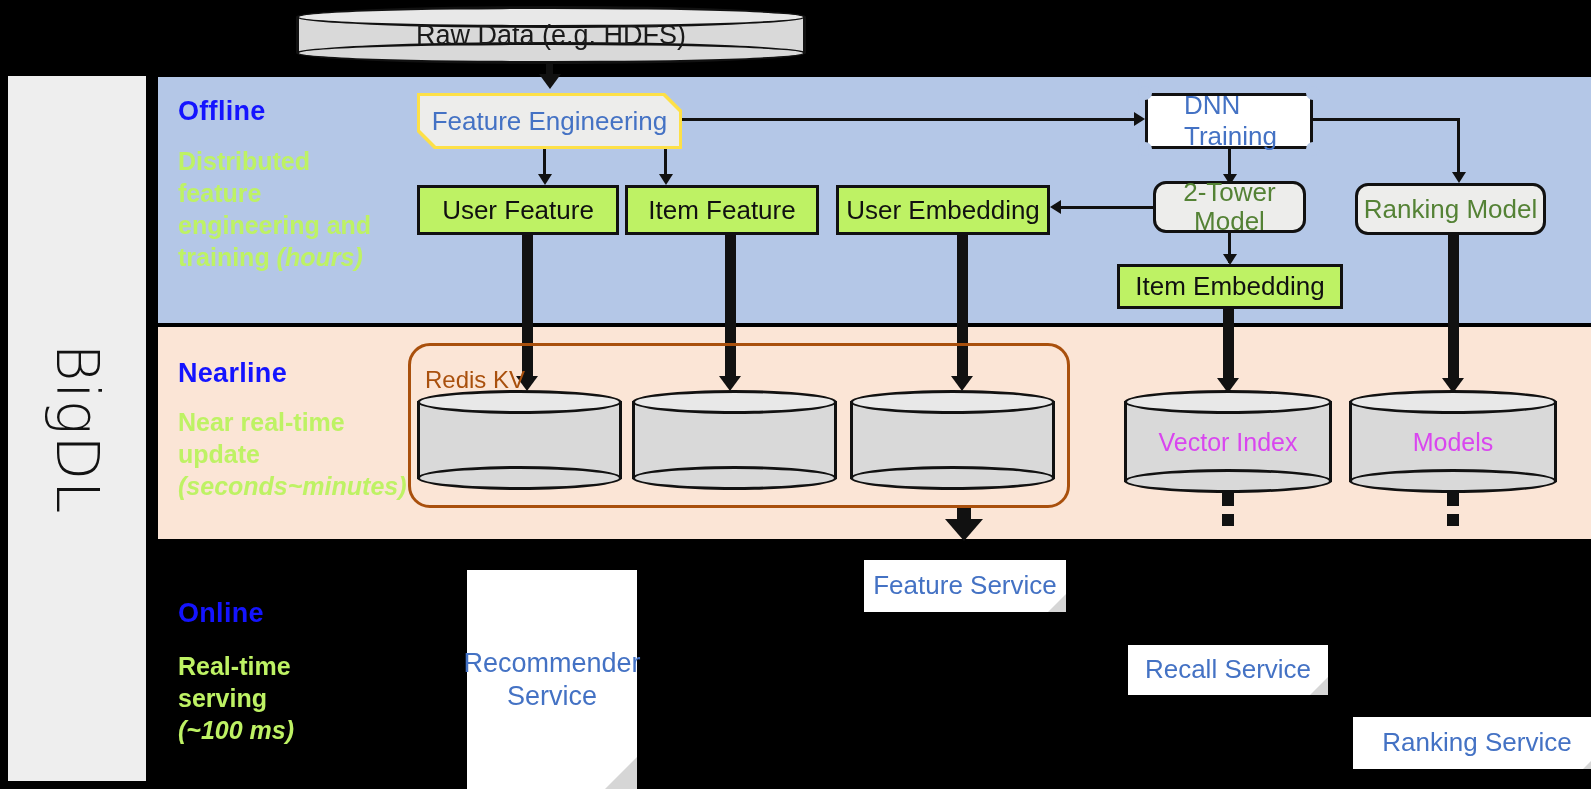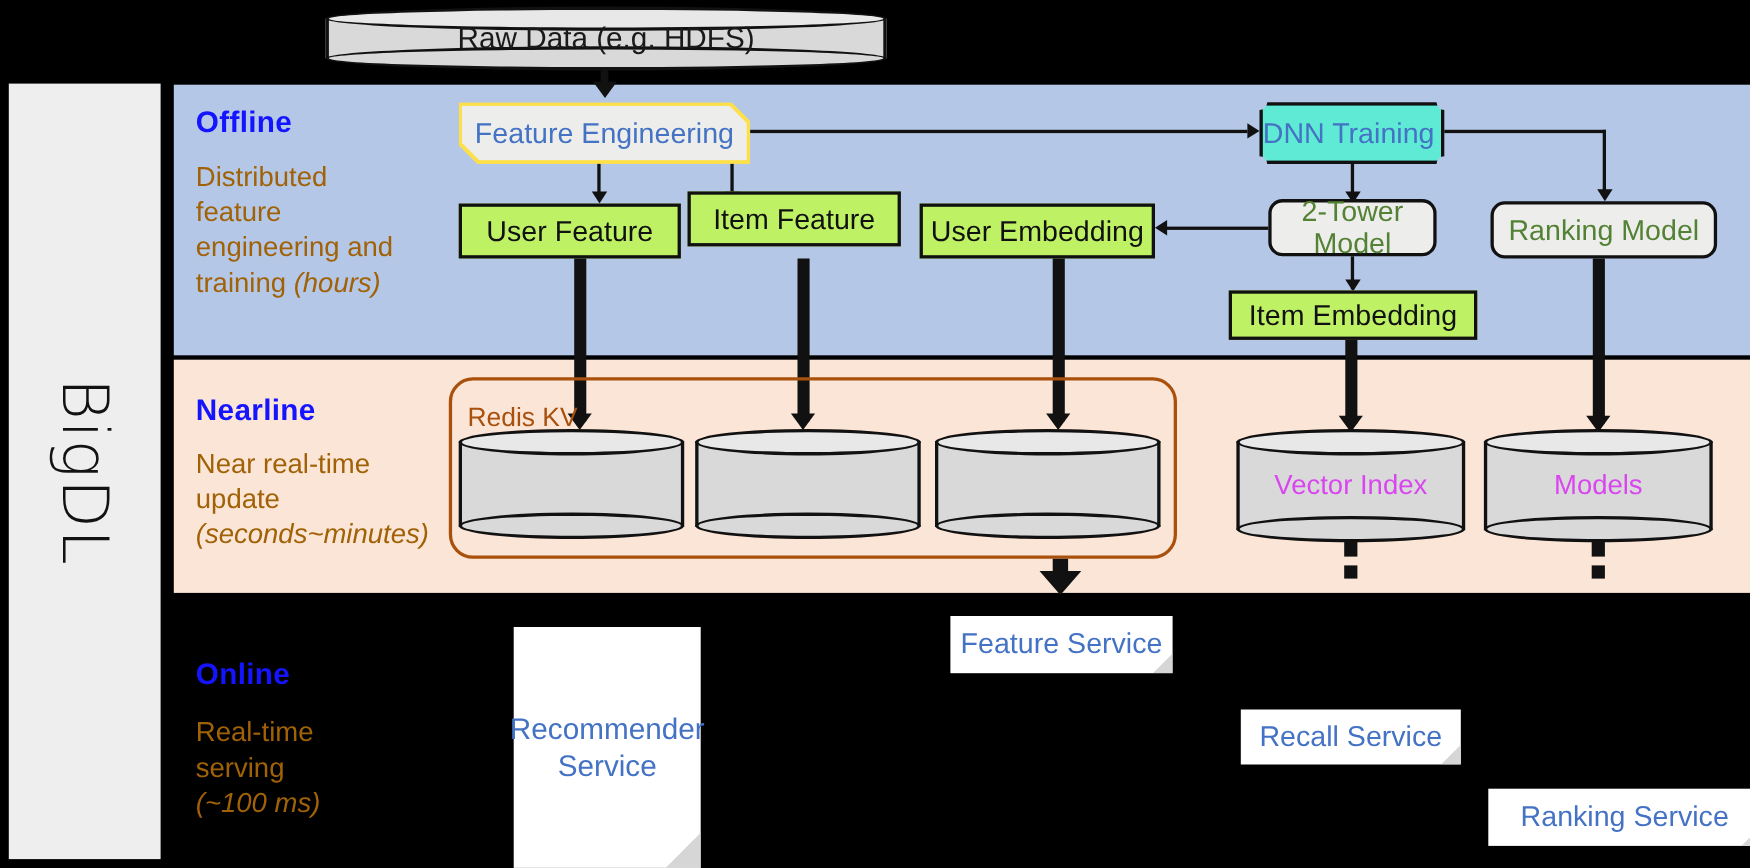--- a/index.html
+++ b/index.html
@@ -17,21 +17,21 @@
     font-size:58px;color:#121212;letter-spacing:1px;white-space:nowrap;
     font-family:"DejaVu Sans",sans-serif;font-weight:300;
   }
 
   
   #band-offline{left:158px;top:77px;width:1433px;height:246px;background:#b4c7e7;}
   #band-nearline{left:158px;top:327px;width:1433px;height:212px;background:#fbe5d6;}
   #band-online{left:158px;top:543px;width:1433px;height:246px;background:#000000;}
 
   .band-title{font-size:27px;color:#1414ff;font-weight:600;letter-spacing:.3px;}
-  .band-sub{font-size:25px;color:#a16207;line-height:1.28;margin-top:6px;}
+  .band-sub{font-size:25px;color:#bef264;line-height:1.28;margin-top:6px;font-weight:bold;}
   .band-sub i{font-style:italic;}
 
   
   .nodebox{
     border:3px solid #111;display:flex;align-items:center;justify-content:center;
     text-align:center;line-height:1.1;
   }
   .gray-box{background:#bef264;color:#111;font-size:26px;}
   .light-box{background:#ededeb;font-size:26px;}
   .blue-text{color:#4472c4;}
@@ -44,22 +44,22 @@
     clip-path:polygon(0 0, calc(100% - 16px) 0, 100% 16px, 100% 100%, 16px 100%, 0 calc(100% - 16px));
   }
   .flag-outline{
     background:#fde047;
     clip-path:polygon(0 0, calc(100% - 17px) 0, 100% 17px, 100% 100%, 17px 100%, 0 calc(100% - 17px));
   }
 
   
   .card-outline{background:#111;border-radius:4px;}
   .card-inner{
-    position:absolute;left:3px;top:3px;right:3px;bottom:3px;background:#5eead4;
-    display:flex;align-items:center;
+    position:absolute;left:3px;top:3px;right:3px;bottom:3px;background:#ffffff;
+    display:flex;align-items:center;padding-left:36px;
   }
   .card-notch{position:absolute;width:14px;height:14px;background:#b4c7e7;border-radius:50%;}
 
   
   .cyl{position:absolute;padding-left:43px;}
   .cyl .body{
     position:absolute;left:0;right:0;top:11px;bottom:11px;
     background:#d9d9d9;border-left:3px solid #111;border-right:3px solid #111;
   }
   .cyl .top{
@@ -168,35 +168,35 @@
 
   <div class="abs vline" style="left:543px;top:149px;width:3px;height:32px;"></div>
   <div class="abs tri-down-sm" style="left:538px;top:174px;"></div>
 
   <div class="abs vline" style="left:664px;top:149px;width:3px;height:32px;"></div>
   <div class="abs tri-down-sm" style="left:659px;top:174px;"></div>
 
   <div class="abs nodebox gray-box" style="left:417px;top:185px;width:202px;height:50px;">
     <span>User Feature</span>
   </div>
-  <div class="abs nodebox gray-box" style="left:625px;top:174px;width:194px;height:50px;text-align:center;">
+  <div class="abs nodebox gray-box" style="left:625px;top:185px;width:194px;height:50px;text-align:center;">
     <span>Item Feature</span>
   </div>
   <div class="abs nodebox gray-box" style="left:836px;top:185px;width:214px;height:50px;">
     <span>User Embedding</span>
   </div>
 
   <div class="abs nodebox light-box rounded" style="left:1153px;top:181px;width:153px;height:52px;">
     <span class="green-text">2-Tower Model</span>
   </div>
 
   <div class="abs hline" style="left:1060px;top:206px;width:93px;height:3px;"></div>
   <div class="abs tri-left-sm" style="left:1050px;top:200px;"></div>
 
-  <div class="abs nodebox light-box rounded" style="left:1355px;top:183px;width:206px;height:52px;">
+  <div class="abs nodebox light-box rounded" style="left:1355px;top:183px;width:191px;height:52px;">
     <span class="green-text">Ranking Model</span>
   </div>
 
   <div class="abs vline" style="left:1228px;top:233px;width:3px;height:30px;"></div>
   <div class="abs tri-down-sm" style="left:1223px;top:254px;"></div>
 
   <div class="abs nodebox gray-box" style="left:1117px;top:264px;width:226px;height:45px;">
     <span>Item Embedding</span>
   </div>
 

